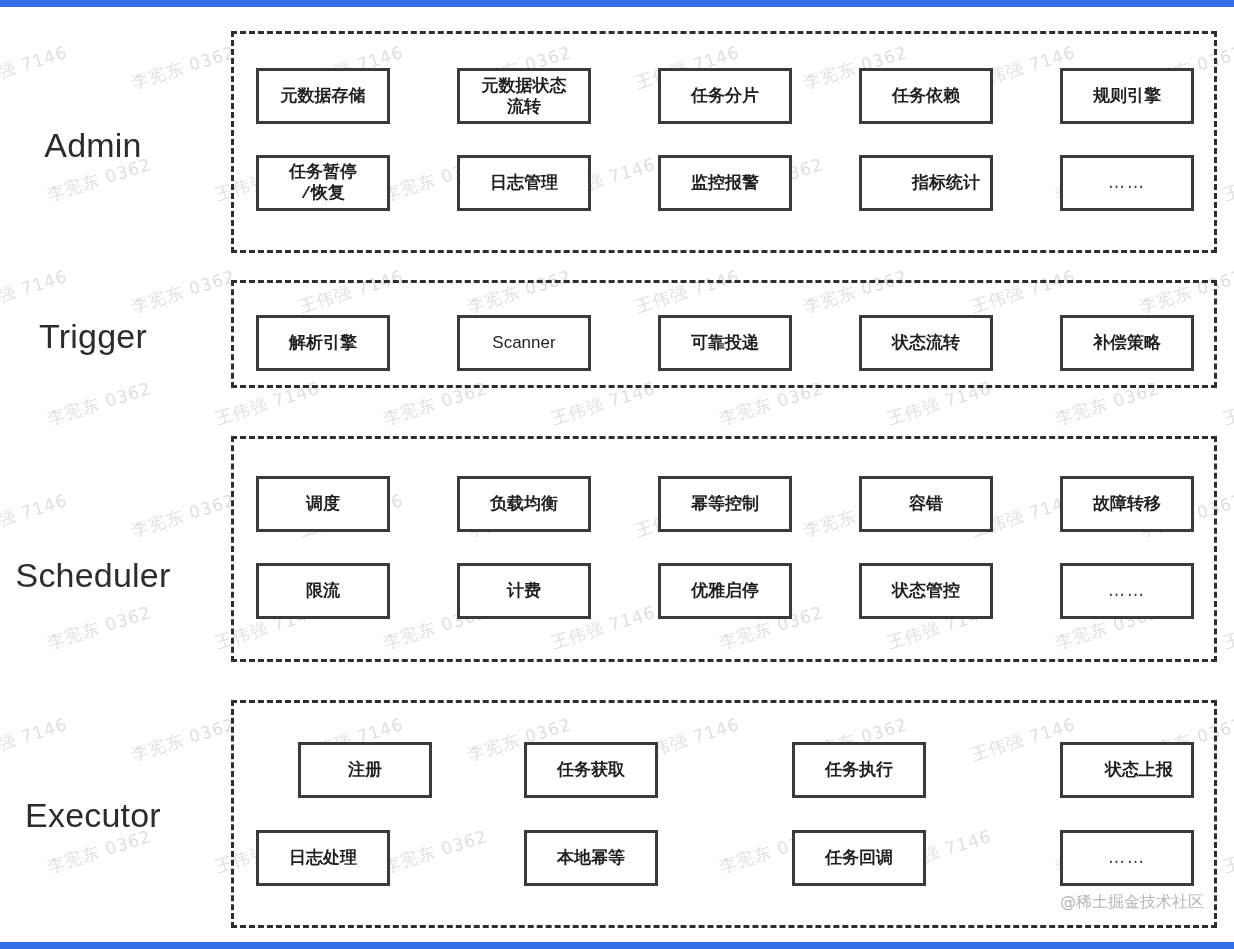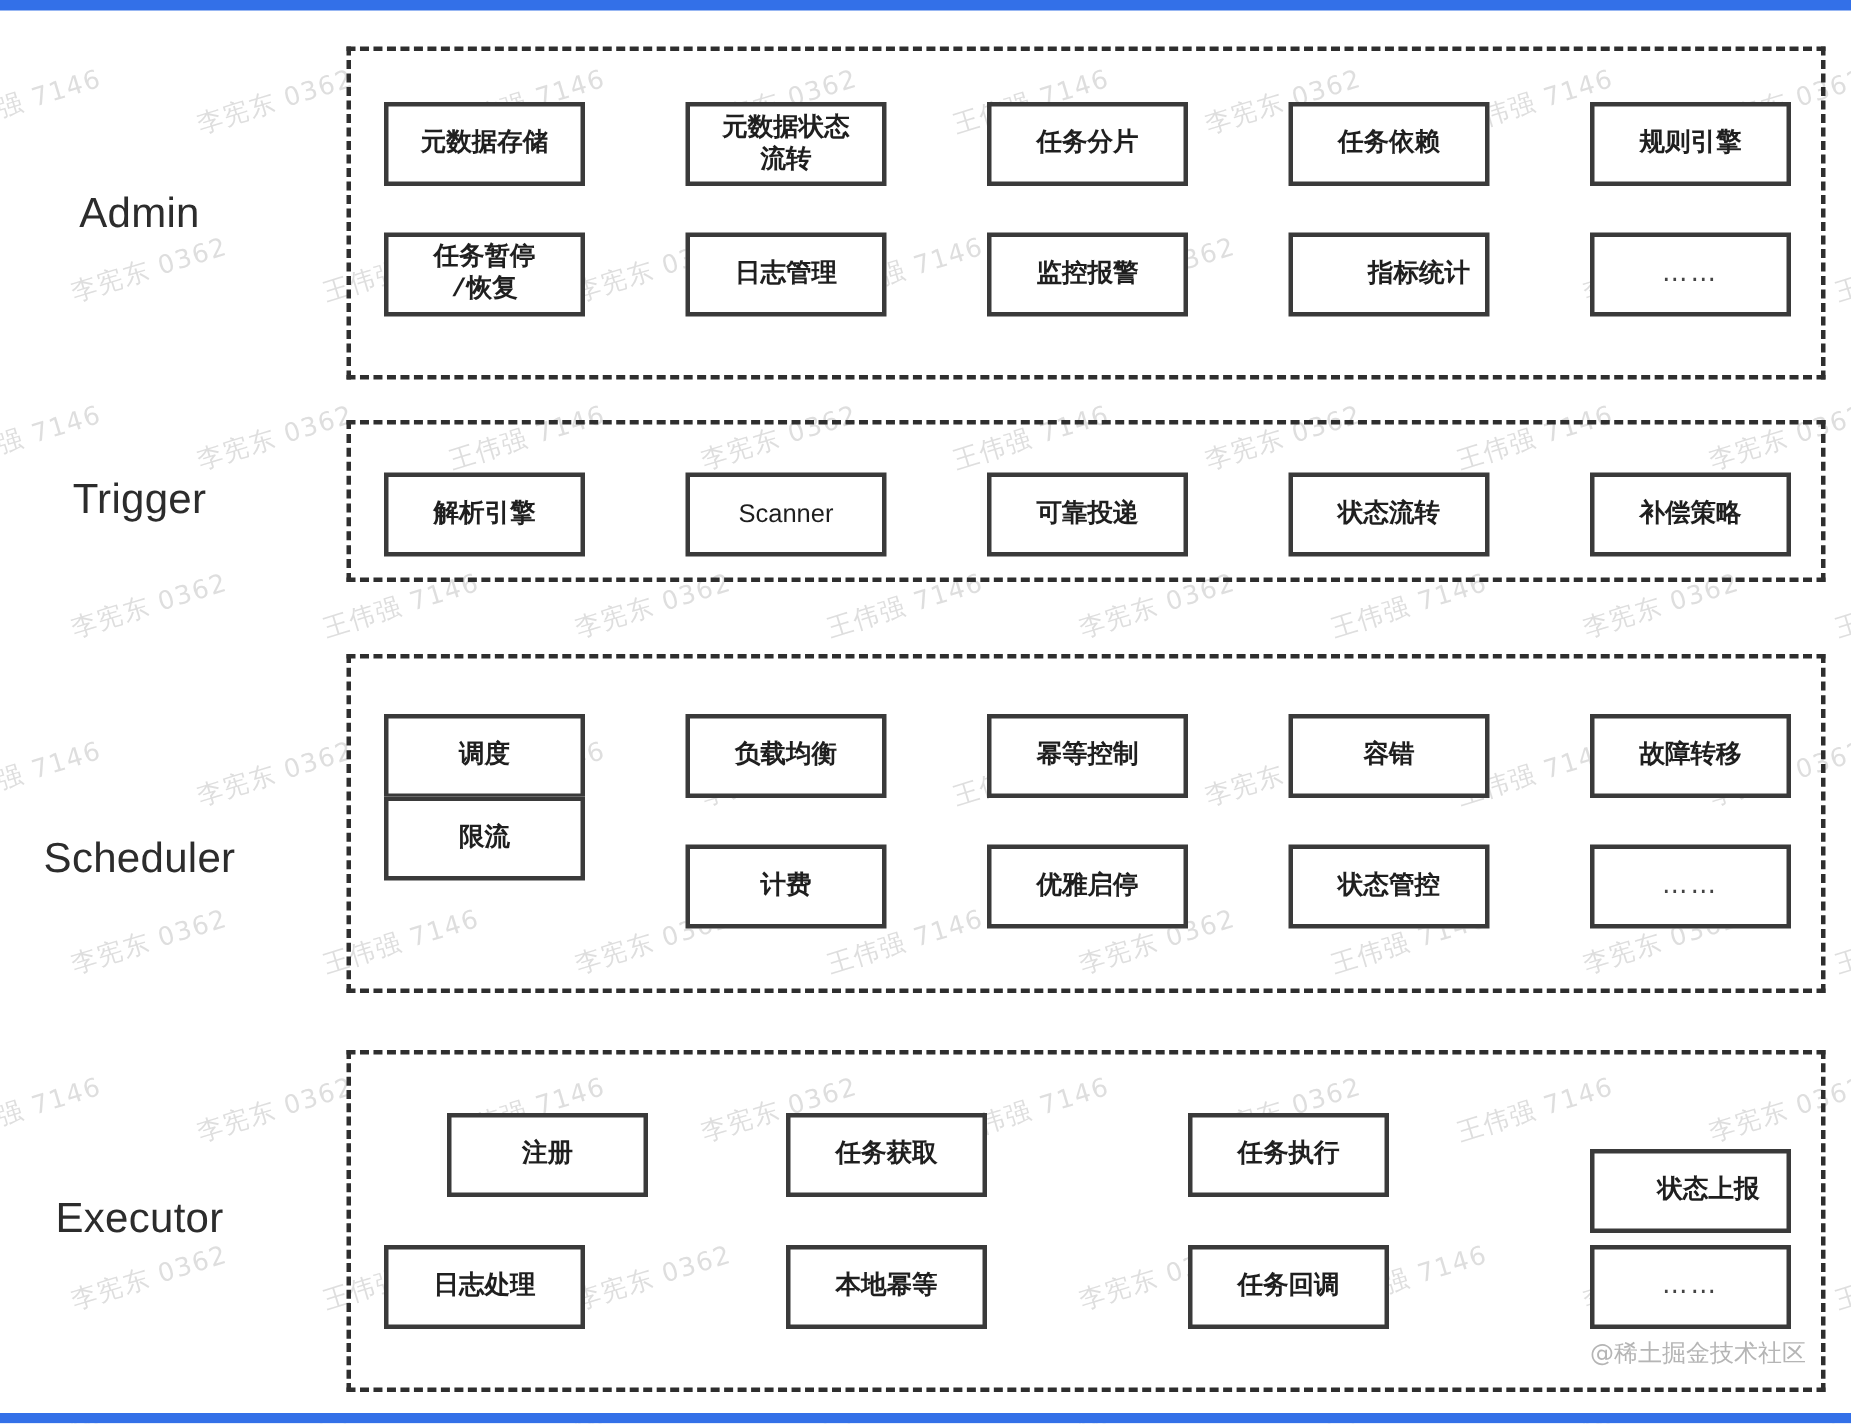--- a/index.html
+++ b/index.html
@@ -59,21 +59,21 @@
     left: 0; top: 0;
     width: 1234px; height: 949px;
     z-index: 10;
   }
 
   .row-label {
     position: absolute;
     width: 186px;
     left: 0;
     text-align: center;
-    font-size: 28px;
+    font-size: 34px;
     font-weight: 400;
     color: #2c2c2c;
     font-family: "Liberation Sans", sans-serif;
     letter-spacing: 0.2px;
     line-height: 1;
   }
 
   .dashed-container {
     position: absolute;
     left: 231px;
@@ -223,31 +223,31 @@
       <div class="module-box" style="left: 658px; top: 315px;">可靠投递</div>
       <div class="module-box" style="left: 859px; top: 315px;">状态流转</div>
       <div class="module-box" style="left: 1060px; top: 315px;">补偿策略</div>
       <div class="row-label" style="top: 558px;">Scheduler</div>
       <div class="dashed-container" style="top: 436px; height: 226px;"></div>
       <div class="module-box" style="left: 256px; top: 476px;">调度</div>
       <div class="module-box" style="left: 457px; top: 476px;">负载均衡</div>
       <div class="module-box" style="left: 658px; top: 476px;">幂等控制</div>
       <div class="module-box" style="left: 859px; top: 476px;">容错</div>
       <div class="module-box" style="left: 1060px; top: 476px;">故障转移</div>
-      <div class="module-box" style="left: 256px; top: 531px;">限流</div>
+      <div class="module-box" style="left: 256px; top: 563px;">限流</div>
       <div class="module-box" style="left: 457px; top: 563px;">计费</div>
       <div class="module-box" style="left: 658px; top: 563px;">优雅启停</div>
       <div class="module-box" style="left: 859px; top: 563px;">状态管控</div>
       <div class="module-box ellipsis" style="left: 1060px; top: 563px;">……</div>
       <div class="row-label" style="top: 798px;">Executor</div>
       <div class="dashed-container" style="top: 700px; height: 228px;"></div>
       <div class="module-box" style="left: 256px; top: 742px; margin-left: 42px;">注册</div>
       <div class="module-box" style="left: 524px; top: 742px;">任务获取</div>
       <div class="module-box" style="left: 792px; top: 742px;">任务执行</div>
-      <div class="module-box" style="left: 1060px; top: 766px; padding-left: 24px;">状态上报</div>
+      <div class="module-box" style="left: 1060px; top: 742px; padding-left: 24px;">状态上报</div>
       <div class="module-box" style="left: 256px; top: 830px;">日志处理</div>
       <div class="module-box" style="left: 524px; top: 830px;">本地幂等</div>
       <div class="module-box" style="left: 792px; top: 830px;">任务回调</div>
       <div class="module-box ellipsis" style="left: 1060px; top: 830px;">……</div>
       <div class="credit" style="position: absolute; right: 30px; top: 892px;">@稀土掘金技术社区</div>
     </div>
 
   <div class="accent-bar bottom"></div>
 
 </div>

